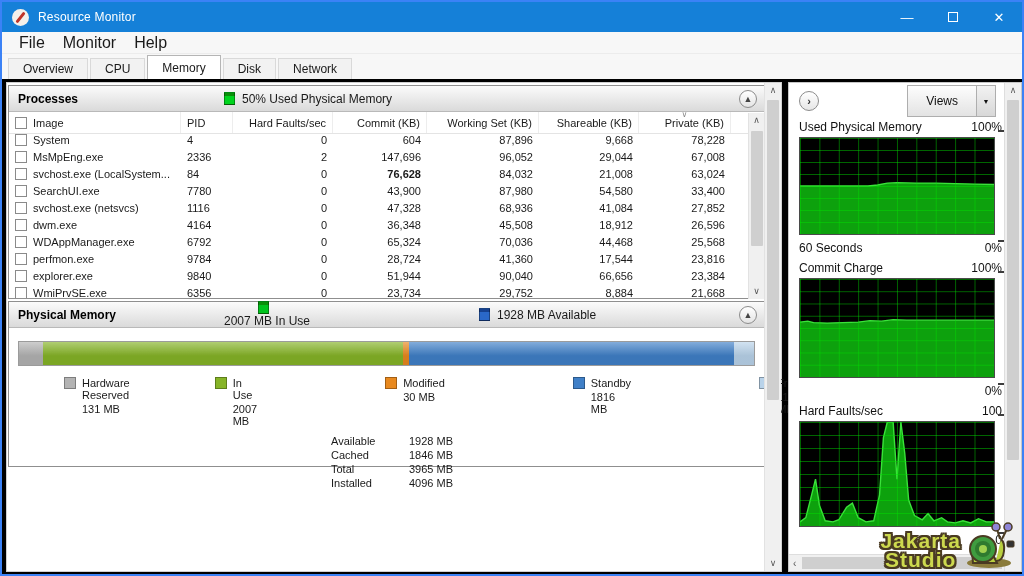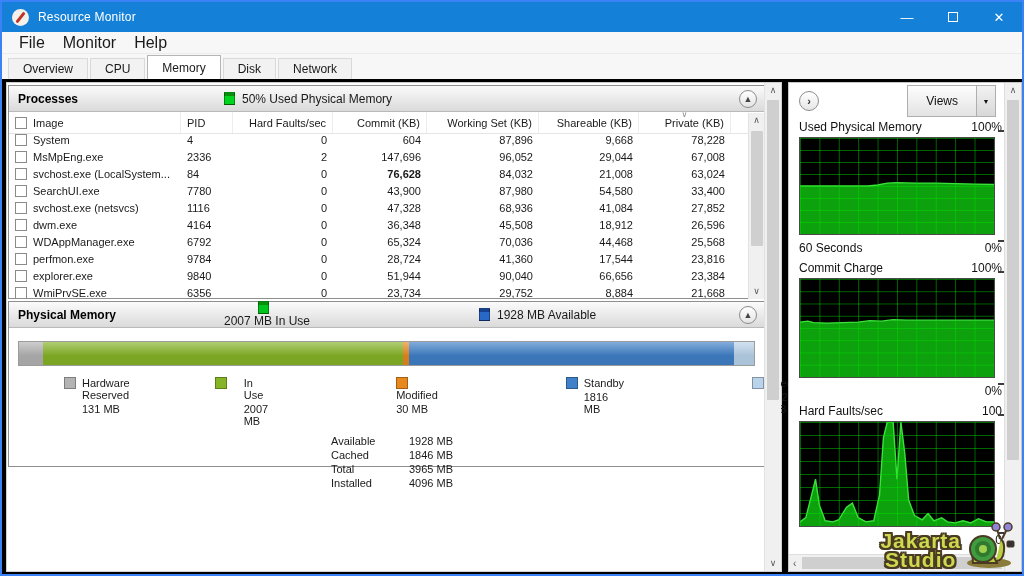--- a/index.html
+++ b/index.html
@@ -308,28 +308,28 @@
           <div class="seg" style="width: 2.7%; background: linear-gradient(rgba(255, 255, 255, 0.35), rgba(0, 0, 0, 0.08) 60%), rgb(185, 211, 234);"></div>
         </div>
       <div class="legend">
           <div class="leg-item" style="margin-left: 46px;">
             <div class="leg-sq" style="background: rgb(179, 179, 179);"></div>
             <div class="leg-txt">
               <div>Hardware Reserved</div>
               <div>131 MB</div>
             </div>
           </div>
-          <div class="leg-item" style="margin-left: 85px; gap: 11px;">
+          <div class="leg-item" style="margin-left: 85px;">
             <div class="leg-sq" style="background: rgb(134, 180, 39);"></div>
             <div class="leg-txt">
               <div>In Use</div>
               <div>2007 MB</div>
             </div>
           </div>
-          <div class="leg-item" style="margin-left: 128px; flex-direction: column;">
+          <div class="leg-item" style="margin-left: 128px;">
             <div class="leg-sq" style="background: rgb(232, 137, 31);"></div>
             <div class="leg-txt">
               <div>Modified</div>
               <div>30 MB</div>
             </div>
           </div>
           <div class="leg-item" style="margin-left: 128px;">
             <div class="leg-sq" style="background: rgb(64, 128, 200);"></div>
             <div class="leg-txt">
               <div>Standby</div>

